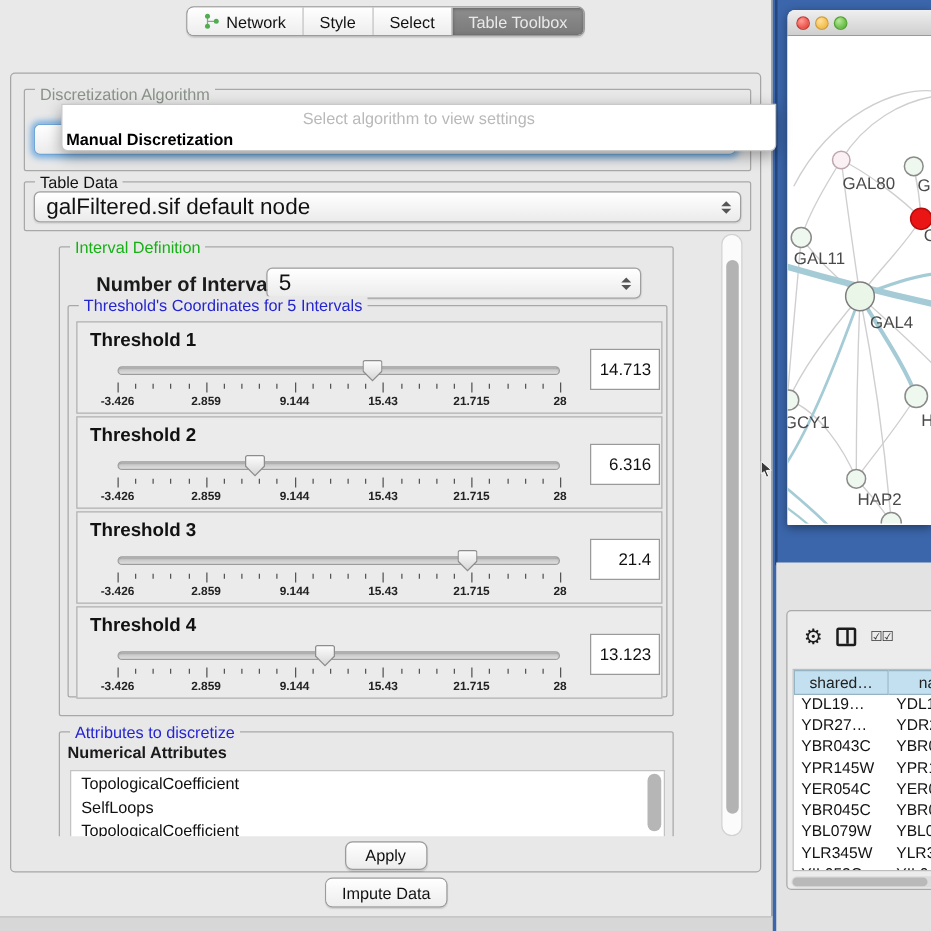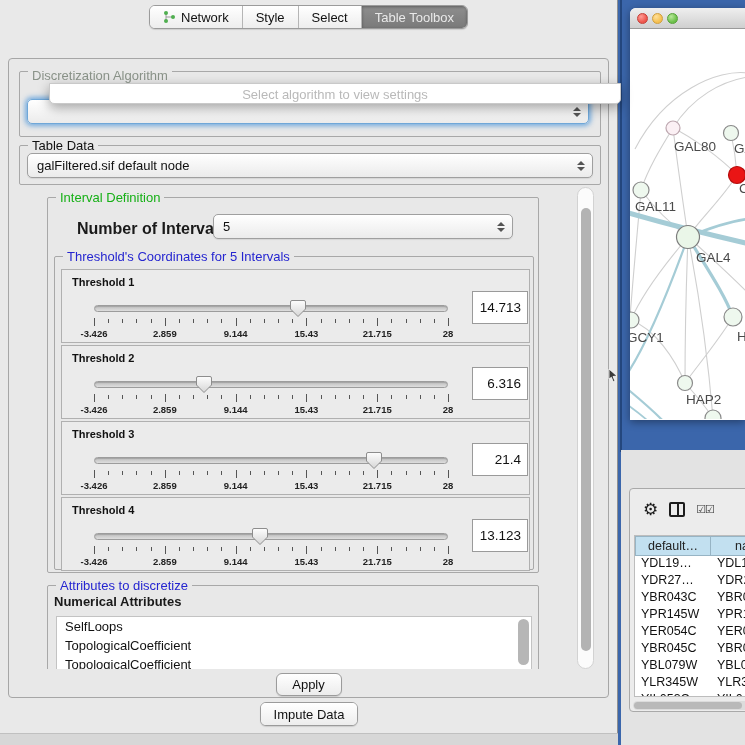--- a/index.html
+++ b/index.html
@@ -33,21 +33,21 @@
     background:#e8e8e8; border:1px solid #a6a6a6; border-radius:4px; }
   .groupbox { position:absolute; border:1px solid #a8a8a8; border-radius:2px; }
   .group-title { position:absolute; top:-8px; left:8px; background:#e8e8e8; padding:0 4px; font-size:13px; }
   .gt-green { color:#16b016; }
   .gt-blue  { color:#2525d0; }
   .gt-gray  { color:#8a9389; }
 
   
   .combo { position:absolute; height:25px; border:1px solid #9f9f9f; border-radius:5px;
     background:linear-gradient(#ffffff,#ebebeb); display:flex; align-items:center;
-    padding:0 26px 0 9px; font-size:13px; color:#111; box-shadow:0 1px 1px rgba(0,0,0,.08); }
+    padding:0 26px 0 9px; font-size:18px; color:#111; box-shadow:0 1px 1px rgba(0,0,0,.08); }
   .combo .stepper { position:absolute; right:7px; top:50%; transform:translateY(-50%);
     display:flex; flex-direction:column; gap:2px; }
   .combo .stepper i { width:0; height:0; border-left:4px solid transparent; border-right:4px solid transparent; }
   .combo .stepper i.up { border-bottom:4px solid #555; }
   .combo .stepper i.down { border-top:4px solid #555; }
   .combo.focused { border:1px solid #6fa7d8; box-shadow:0 0 5px 2px rgba(95,160,220,.85); }
 
   
   .dropdown-popup { position:absolute; left:4px; top:24px; width:572px; background:#fff;
     border:1px solid #c9c9c9; border-radius:0 0 5px 5px; box-shadow:0 4px 12px rgba(0,0,0,.35); z-index:50;margin-left:36px; }
@@ -58,21 +58,21 @@
   
   .scrollpane { position:absolute; left:0; top:128px; width:601px; height:482px; overflow:hidden; }
   .vscroll { position:absolute; left:568px; top:0; width:17px; height:482px;
     background:#fbfbfb; border:1px solid #d2d2d2; border-radius:9px; }
   .vscroll .thumb { position:absolute; left:2.5px; top:20px; width:10px; height:443px;
     background:#b3b3b3; border-radius:6px; }
 
   
   .threshold-panel { position:absolute; left:50px; width:469px; height:74px;
     background:#ebebeb; border:1px solid #b0b0b0; }
-  .th-label { position:absolute; left:10px; top:6px; font-weight:bold; font-size:11px; color:#111; }
+  .th-label { position:absolute; left:10px; top:6px; font-weight:bold; font-size:15px; color:#111; }
   .slider-zone { position:absolute; left:32px; top:30px; width:354px; height:40px; }
   .slider-track { position:absolute; left:0; top:5px; width:354px; height:7px; border-radius:4px;
     background:linear-gradient(#bdbdbd,#dedede); border:1px solid #9c9c9c; box-shadow:inset 0 1px 1px rgba(0,0,0,.15); }
   .slider-handle { position:absolute; top:-1px; width:16px; height:19px; margin-left:-8px; }
   .ticks { position:absolute; left:0; top:18px; width:354px; height:9px; }
   .tick { position:absolute; top:0; width:1px; background:#555; }
   .tick.minor { height:4px; top:1px; }
   .tick.major { height:8px; }
   .tick-labels { position:absolute; left:0; top:28px; width:354px; height:12px; }
   .tick-label { position:absolute; transform:translateX(-50%); font-size:9.5px; font-weight:bold; color:#222; white-space:nowrap; }
@@ -184,20 +184,21 @@
       <div class="combo focused" style="left:18px; top:40px; width:562px;">
         <span class="stepper">
             <i class="up"></i>
             <i class="down"></i>
           </span>
       </div>
 
       <div class="dropdown-popup">
         <div class="dd-placeholder">Select algorithm to view settings</div>
         <div id="dd-options">
+            <div class="dd-option bold">Manual Discretization</div>
           </div>
       </div>
 
       <div class="groupbox" style="left:10px; top:86px; width:582px; height:40px;">
         <span class="group-title" style="color:#111;">Table Data</span>
       </div>
       <div class="combo" style="left:18px; top:94px; width:566px;">
         <span>galFiltered.sif default node</span>
         <span class="stepper">
             <i class="up"></i>
@@ -212,21 +213,21 @@
 
           <span style="position:absolute; left:29px; top:22px; font-weight:bold; font-size:16px;">Number of Intervals</span>
           <div class="combo" style="left:165px; top:16px; width:300px;">
             <span>5</span>
             <span class="stepper">
                 <i class="up"></i>
                 <i class="down"></i>
               </span>
           </div>
 
-          <div class="groupbox" style="left:6px; top:58px; width:480px; height:314px;">
+          <div class="groupbox" style="left:6px; top:46px; width:480px; height:314px;">
             <span class="group-title gt-blue" style="background:#e8e8e8;">Threshold's Coordinates for 5 Intervals</span>
             <div id="threshold-rows">
                 <div class="threshold-panel" style="top: 12px; left: 6px;">
                   <div class="th-label">Threshold 1</div>
                   <div class="slider-zone">
                     <div class="slider-track"></div>
                     <div class="ticks">
                       <div class="tick major" style="left: 0%;"></div>
                       <div class="tick minor" style="left: 4%;"></div>
                       <div class="tick minor" style="left: 8%;"></div>
@@ -432,22 +433,22 @@
                 </div>
               </div>
           </div>
         </div>
 
         <div class="groupbox" style="left:38px; top:398px; width:492px; height:110px;">
           <span class="group-title gt-blue">Attributes to discretize</span>
           <span style="position:absolute; left:6px; top:8px; font-weight:bold; font-size:13px;">Numerical Attributes</span>
           <div class="attr-list" id="attr-list">
             <div class="attr-scroll"></div>
-          <div class="attr-item">SelfLoops</div>
-              <div class="attr-item">TopologicalCoefficient</div>
+          <div class="attr-item">TopologicalCoefficient</div>
+              <div class="attr-item">SelfLoops</div>
               <div class="attr-item">TopologicalCoefficient</div>
             </div>
         </div>
 
         <div class="vscroll">
           <div class="thumb"></div>
         </div>
       </div>
 
       <div class="apply-btn">Apply</div>
@@ -528,21 +529,21 @@
 
   <div class="right-lower">
     <div class="tp-container">
       <div class="tp-toolbar">
         <span class="gear-glyph">⚙</span>
         <span class="split-icon"></span>
         <span class="check-pair">☑☑</span>
       </div>
       <div class="tp-table">
         <div class="tp-header" id="tp-header">
-            <div class="tp-hcell c1">default…</div>
+            <div class="tp-hcell c1">shared…</div>
             <div class="tp-hcell c2">name</div>
           </div>
         <div id="tp-rows">
             <div class="tp-row">
               <div class="tp-cell c1">YDL19…</div>
               <div class="tp-cell c2">YDL1</div>
             </div>
             <div class="tp-row">
               <div class="tp-cell c1">YDR27…</div>
               <div class="tp-cell c2">YDR2</div>

